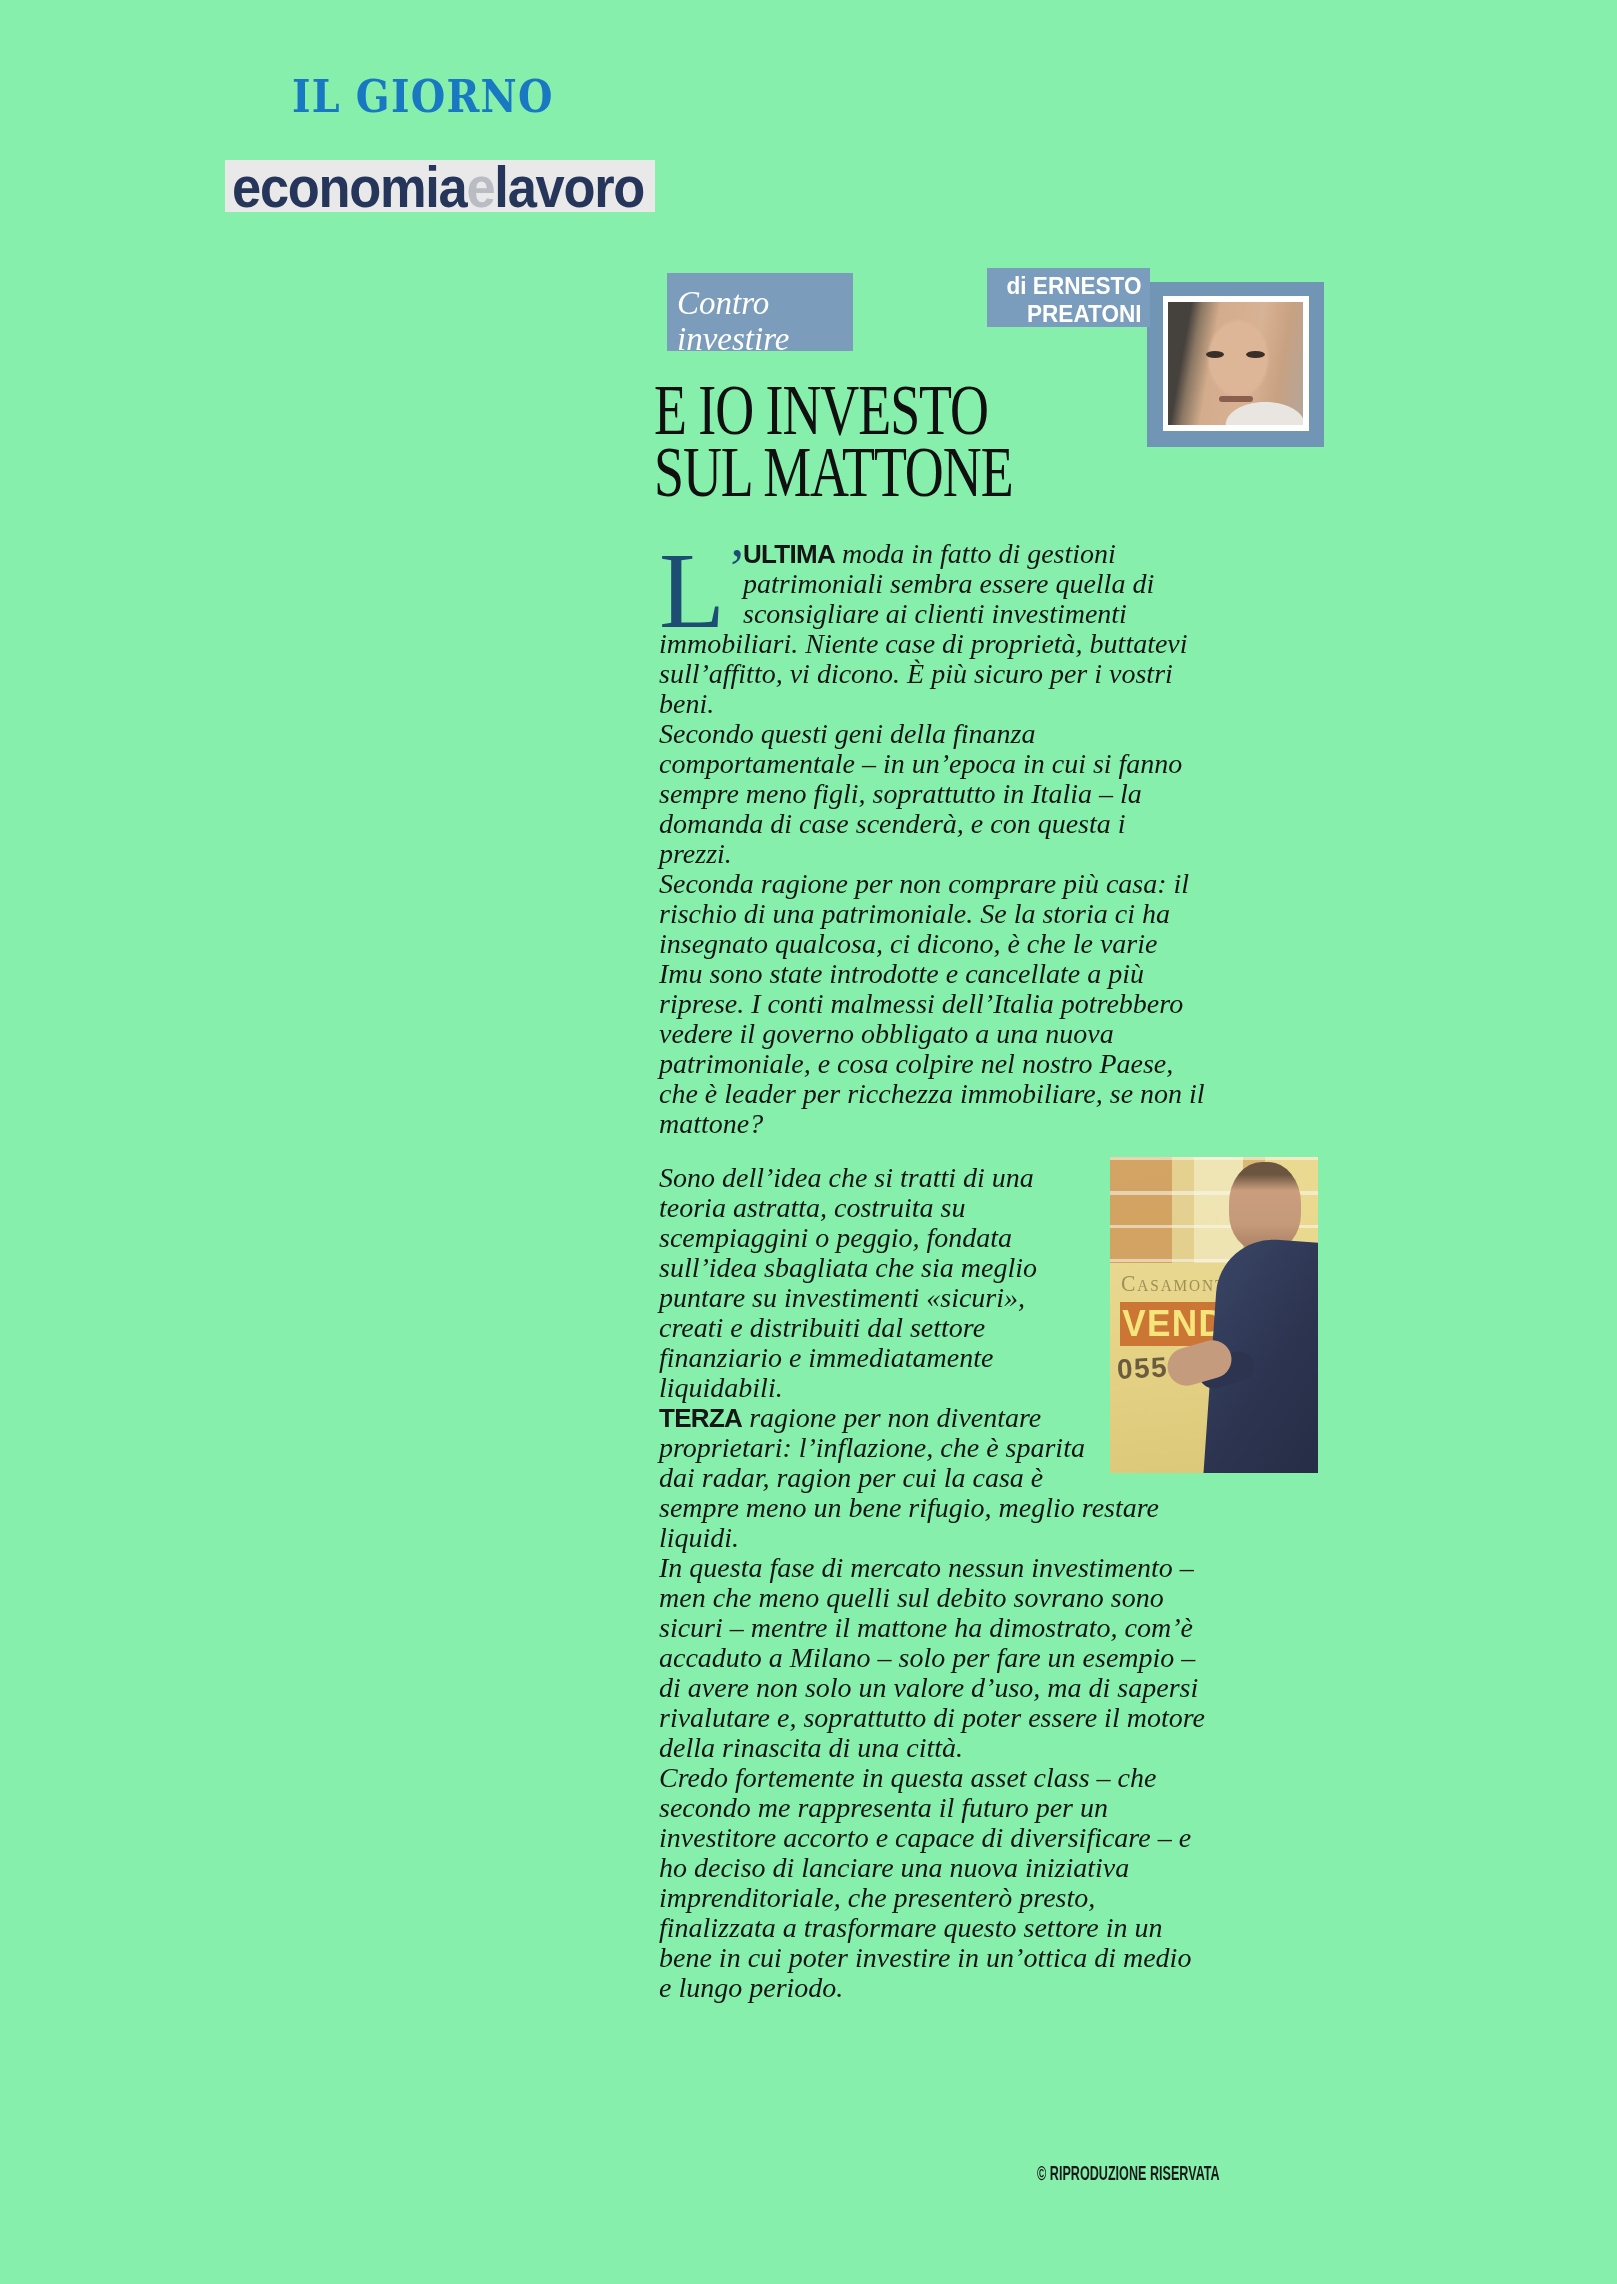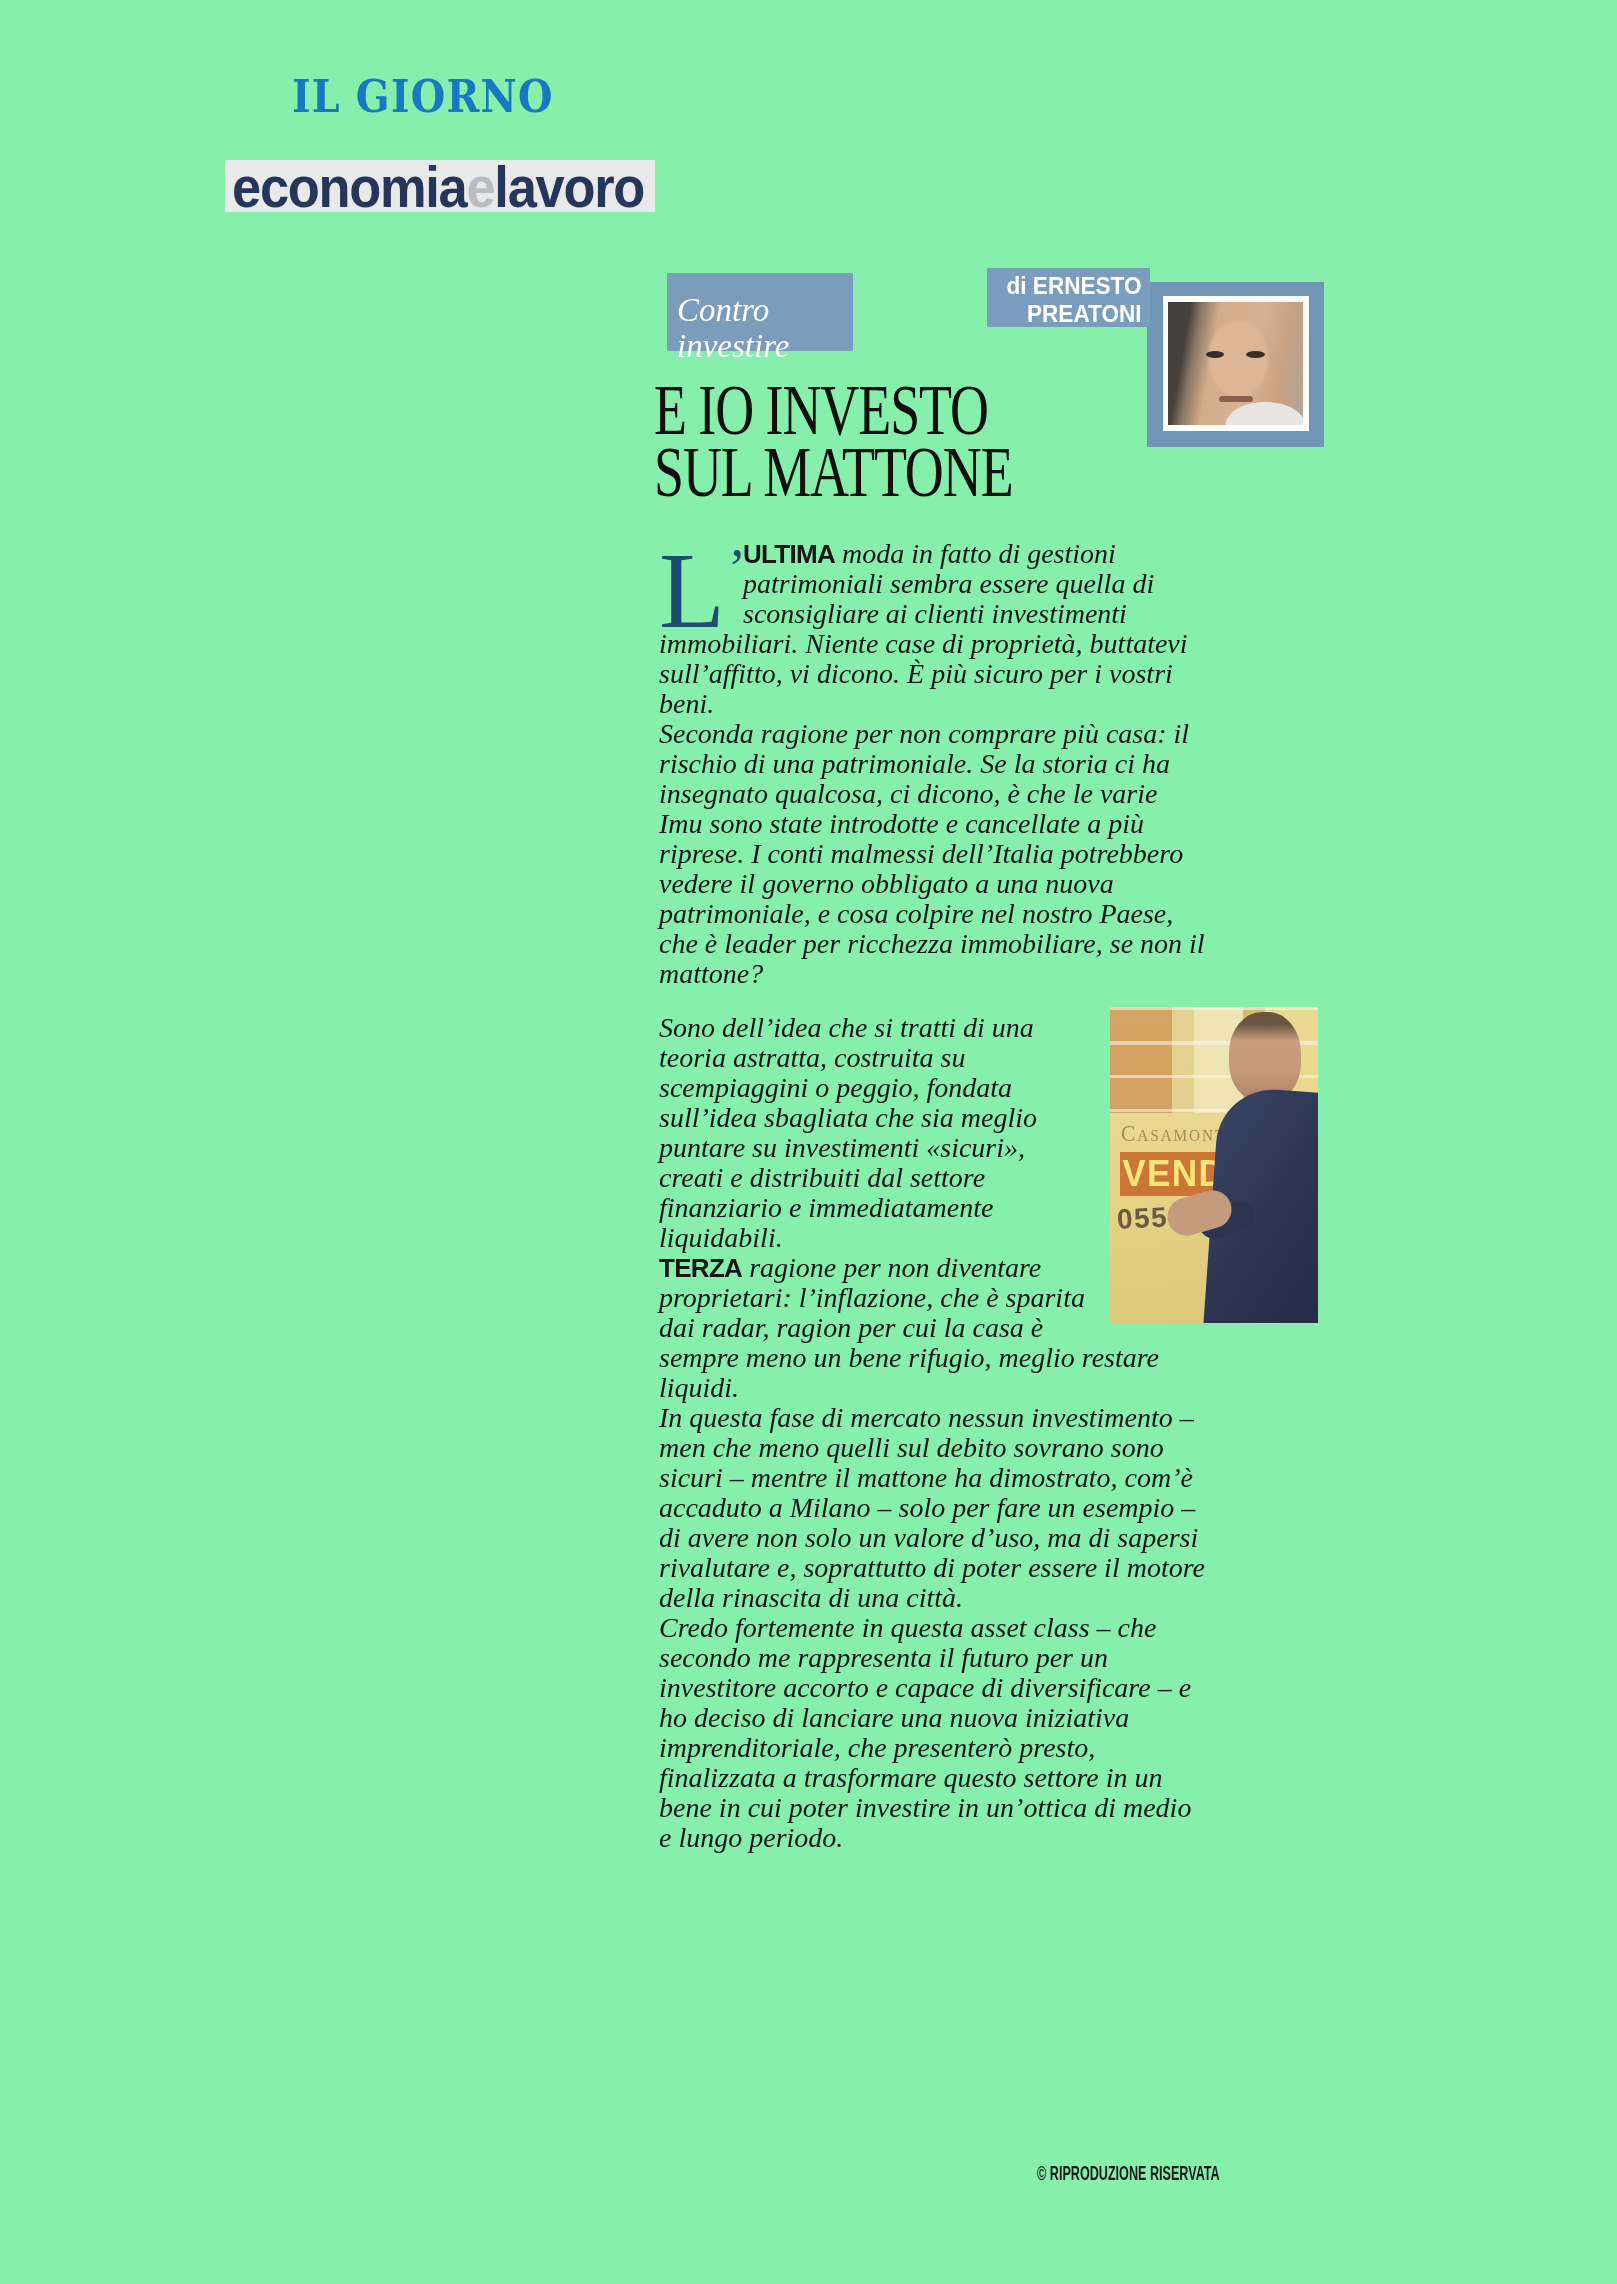--- a/index.html
+++ b/index.html
@@ -27,21 +27,21 @@
     font-family:"Liberation Sans", sans-serif; font-weight:bold;
     font-size:57px; line-height:47px; letter-spacing:-1.4px;
     color:#26355a; white-space:nowrap;
     transform:scaleX(0.92); transform-origin:left bottom;
   }
   .mid-e { color:#b9bcc2; }
 
   
   .kicker-box {
     position:absolute; left:667px; top:273px; width:186px; height:78px;
-    background:#7b9cba; box-sizing:border-box; padding:19px 0 0 10px;
+    background:#7b9cba; box-sizing:border-box; padding:12px 0 0 10px;
     color:#ffffff; font-style:italic; font-size:33px; line-height:36px;
   }
   .byline-box {
     position:absolute; left:987px; top:268px; width:163px; height:59px;
     background:#7b9dbd; box-sizing:border-box; padding:4.3px 8.5px 0 0; z-index:2;
   }
   .byline-inner {
     color:#ffffff; text-align:right;
     font-family:"Liberation Sans", sans-serif; font-weight:bold;
     font-size:24px; line-height:28px;
@@ -181,20 +181,21 @@
 
   <h1 class="headline">
     <div>E IO INVESTO</div>
     <div>SUL MATTONE</div>
   </h1>
 
   <div class="article">
     <p class="para">
       <span class="dropcap"><span class="dc-l">L</span><span class="dc-a">’</span></span><span class="leadin">ULTIMA</span><span> moda in fatto di gestioni patrimoniali sembra essere quella di sconsigliare ai clienti investimenti immobiliari. Niente case di proprietà, buttatevi sull’affitto, vi dicono. È più sicuro per i vostri beni.</span>
     </p>
+    <p class="para">Secondo questi geni della finanza comportamentale – in un’epoca in cui si fanno sempre meno figli, soprattutto in Italia – la domanda di case scenderà, e con questa i prezzi.</p>
     <p class="para">Seconda ragione per non comprare più casa: il rischio di una patrimoniale. Se la storia ci ha insegnato qualcosa, ci dicono, è che le varie Imu sono state introdotte e cancellate a più riprese. I conti malmessi dell’Italia potrebbero vedere il governo obbligato a una nuova patrimoniale, e cosa colpire nel nostro Paese, che è leader per ricchezza immobiliare, se non il mattone?</p>
 
     <div class="terza">
       <div class="photo2">
         <div class="ph2-cards"></div>
         <div class="ph2-agency">Casamonti</div>
         <div class="ph2-sign"><span>VENDE</span></div>
         <div class="ph2-phone"><span>055-8</span><span class="ph2-phone-gap"></span><span>4</span></div>
         <div class="ph2-head"></div>
         <div class="ph2-suit"></div>

